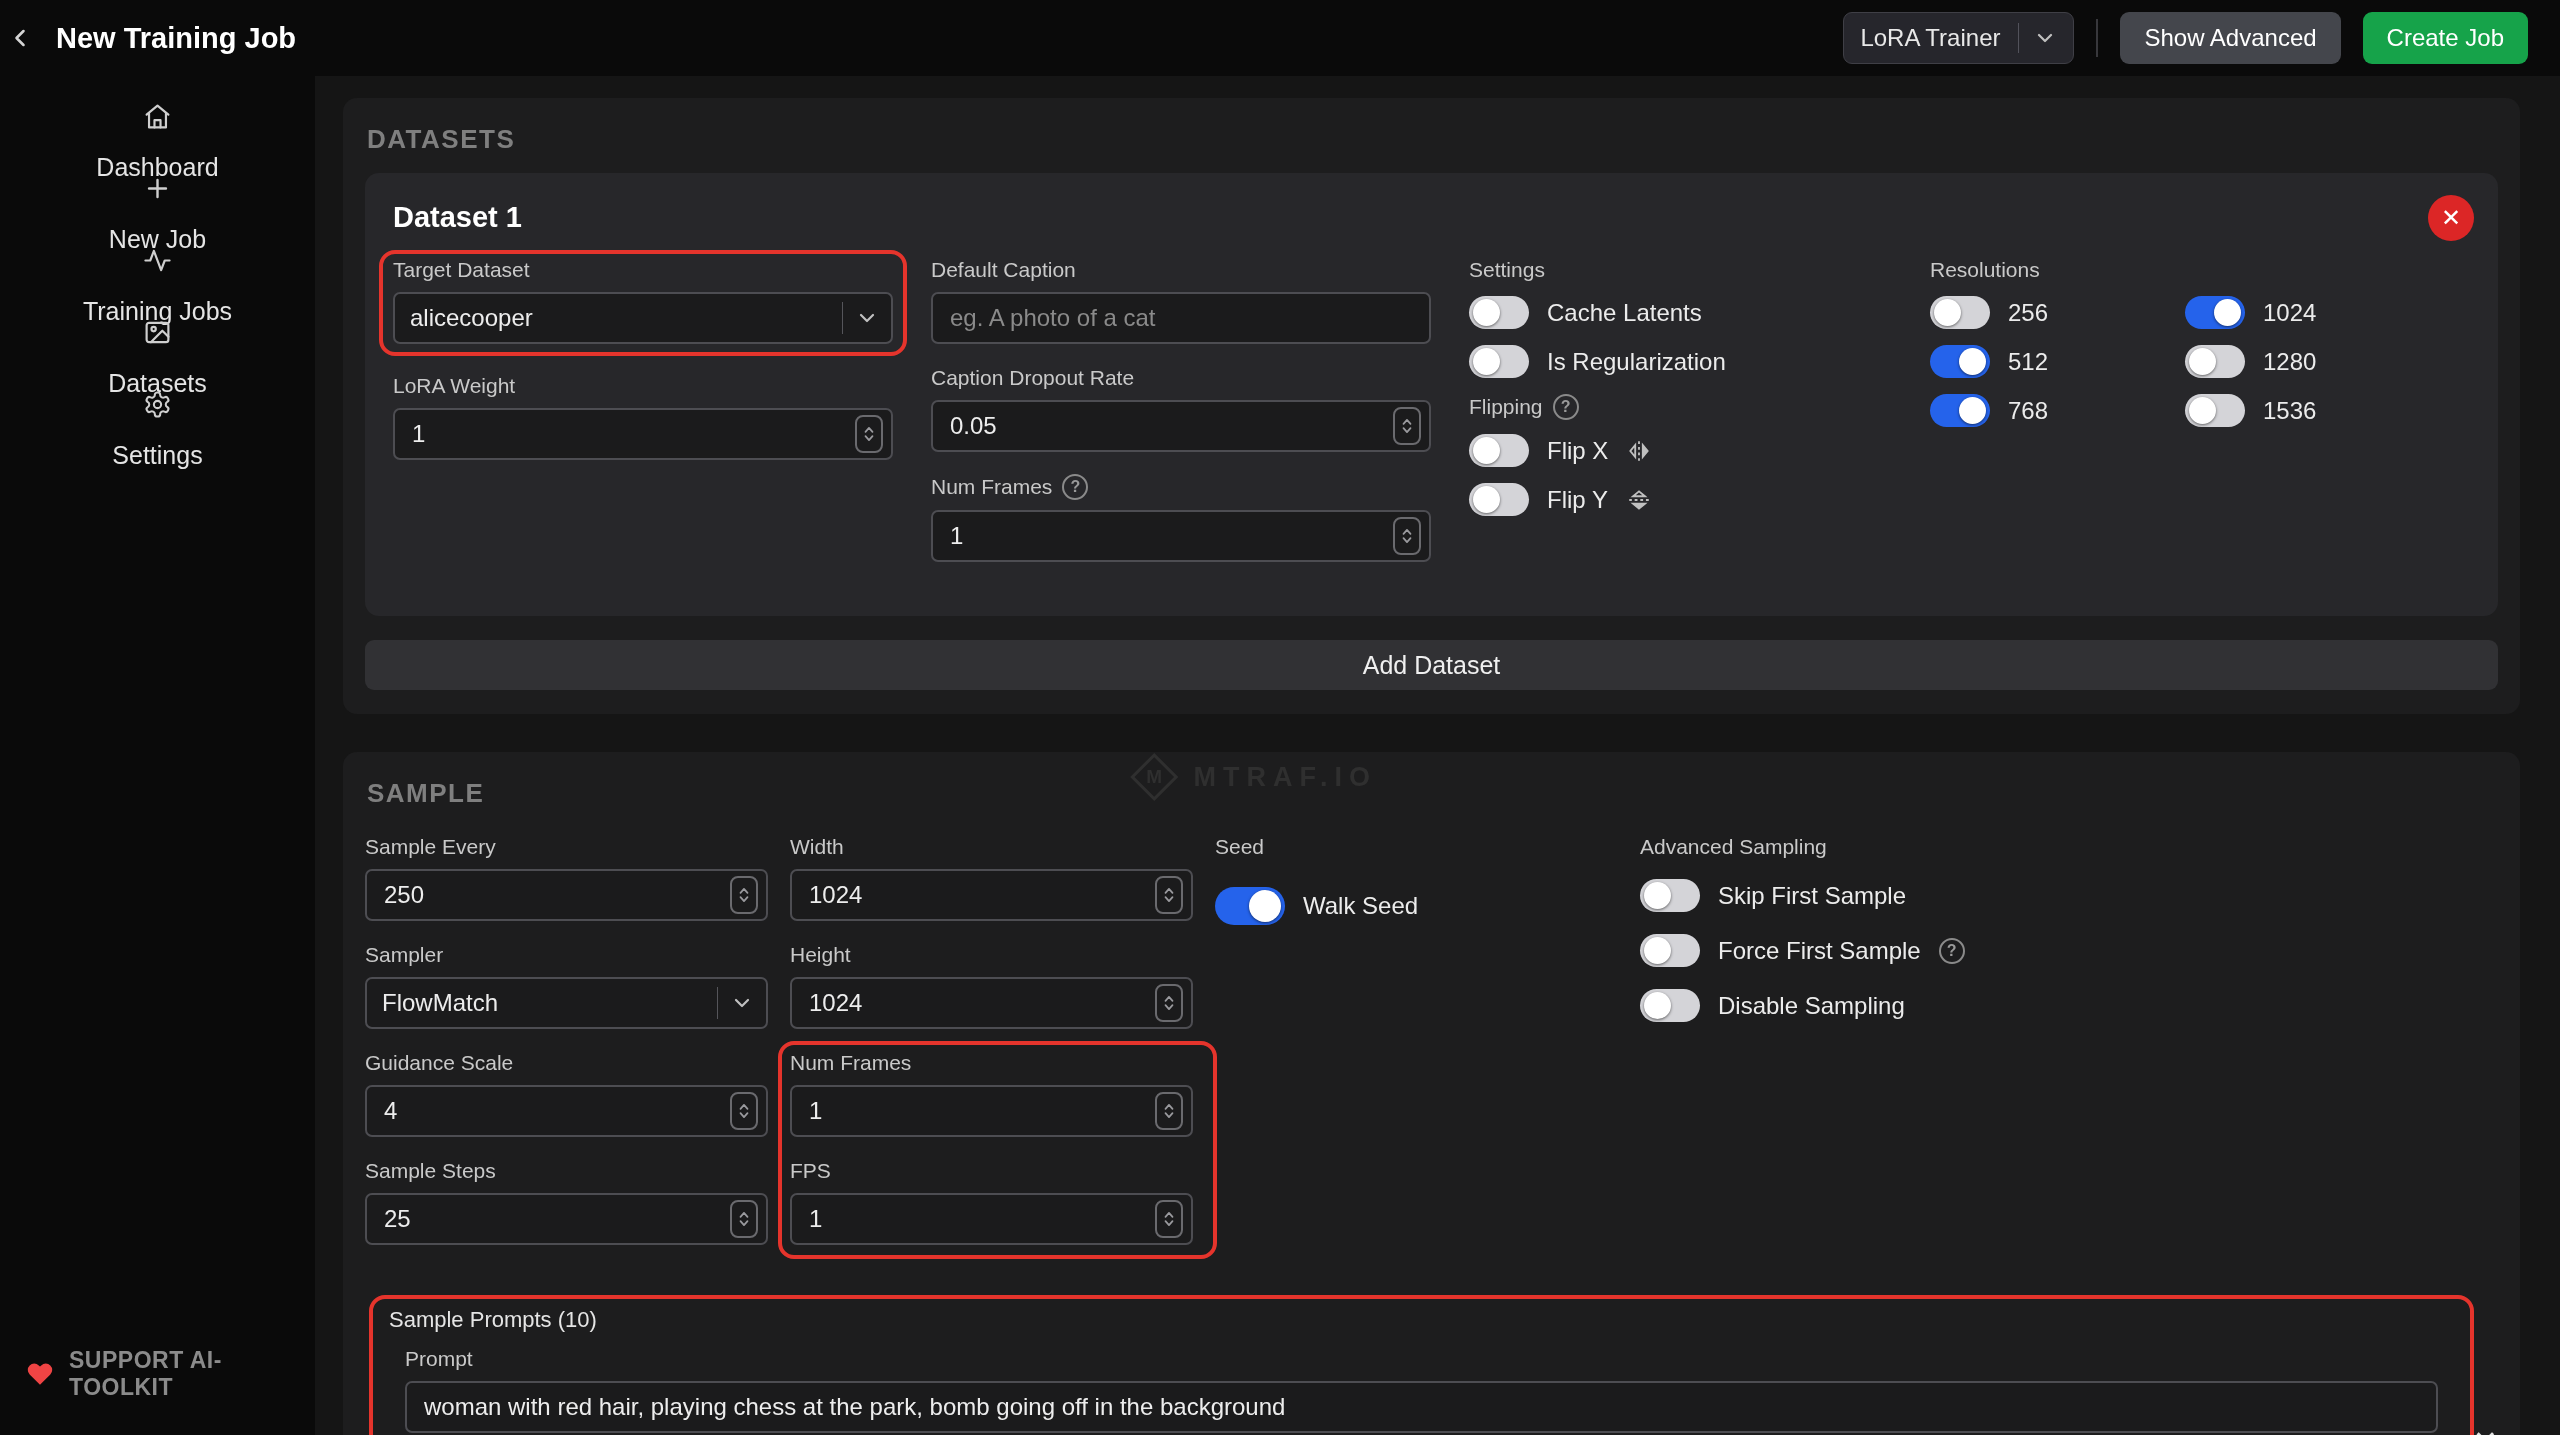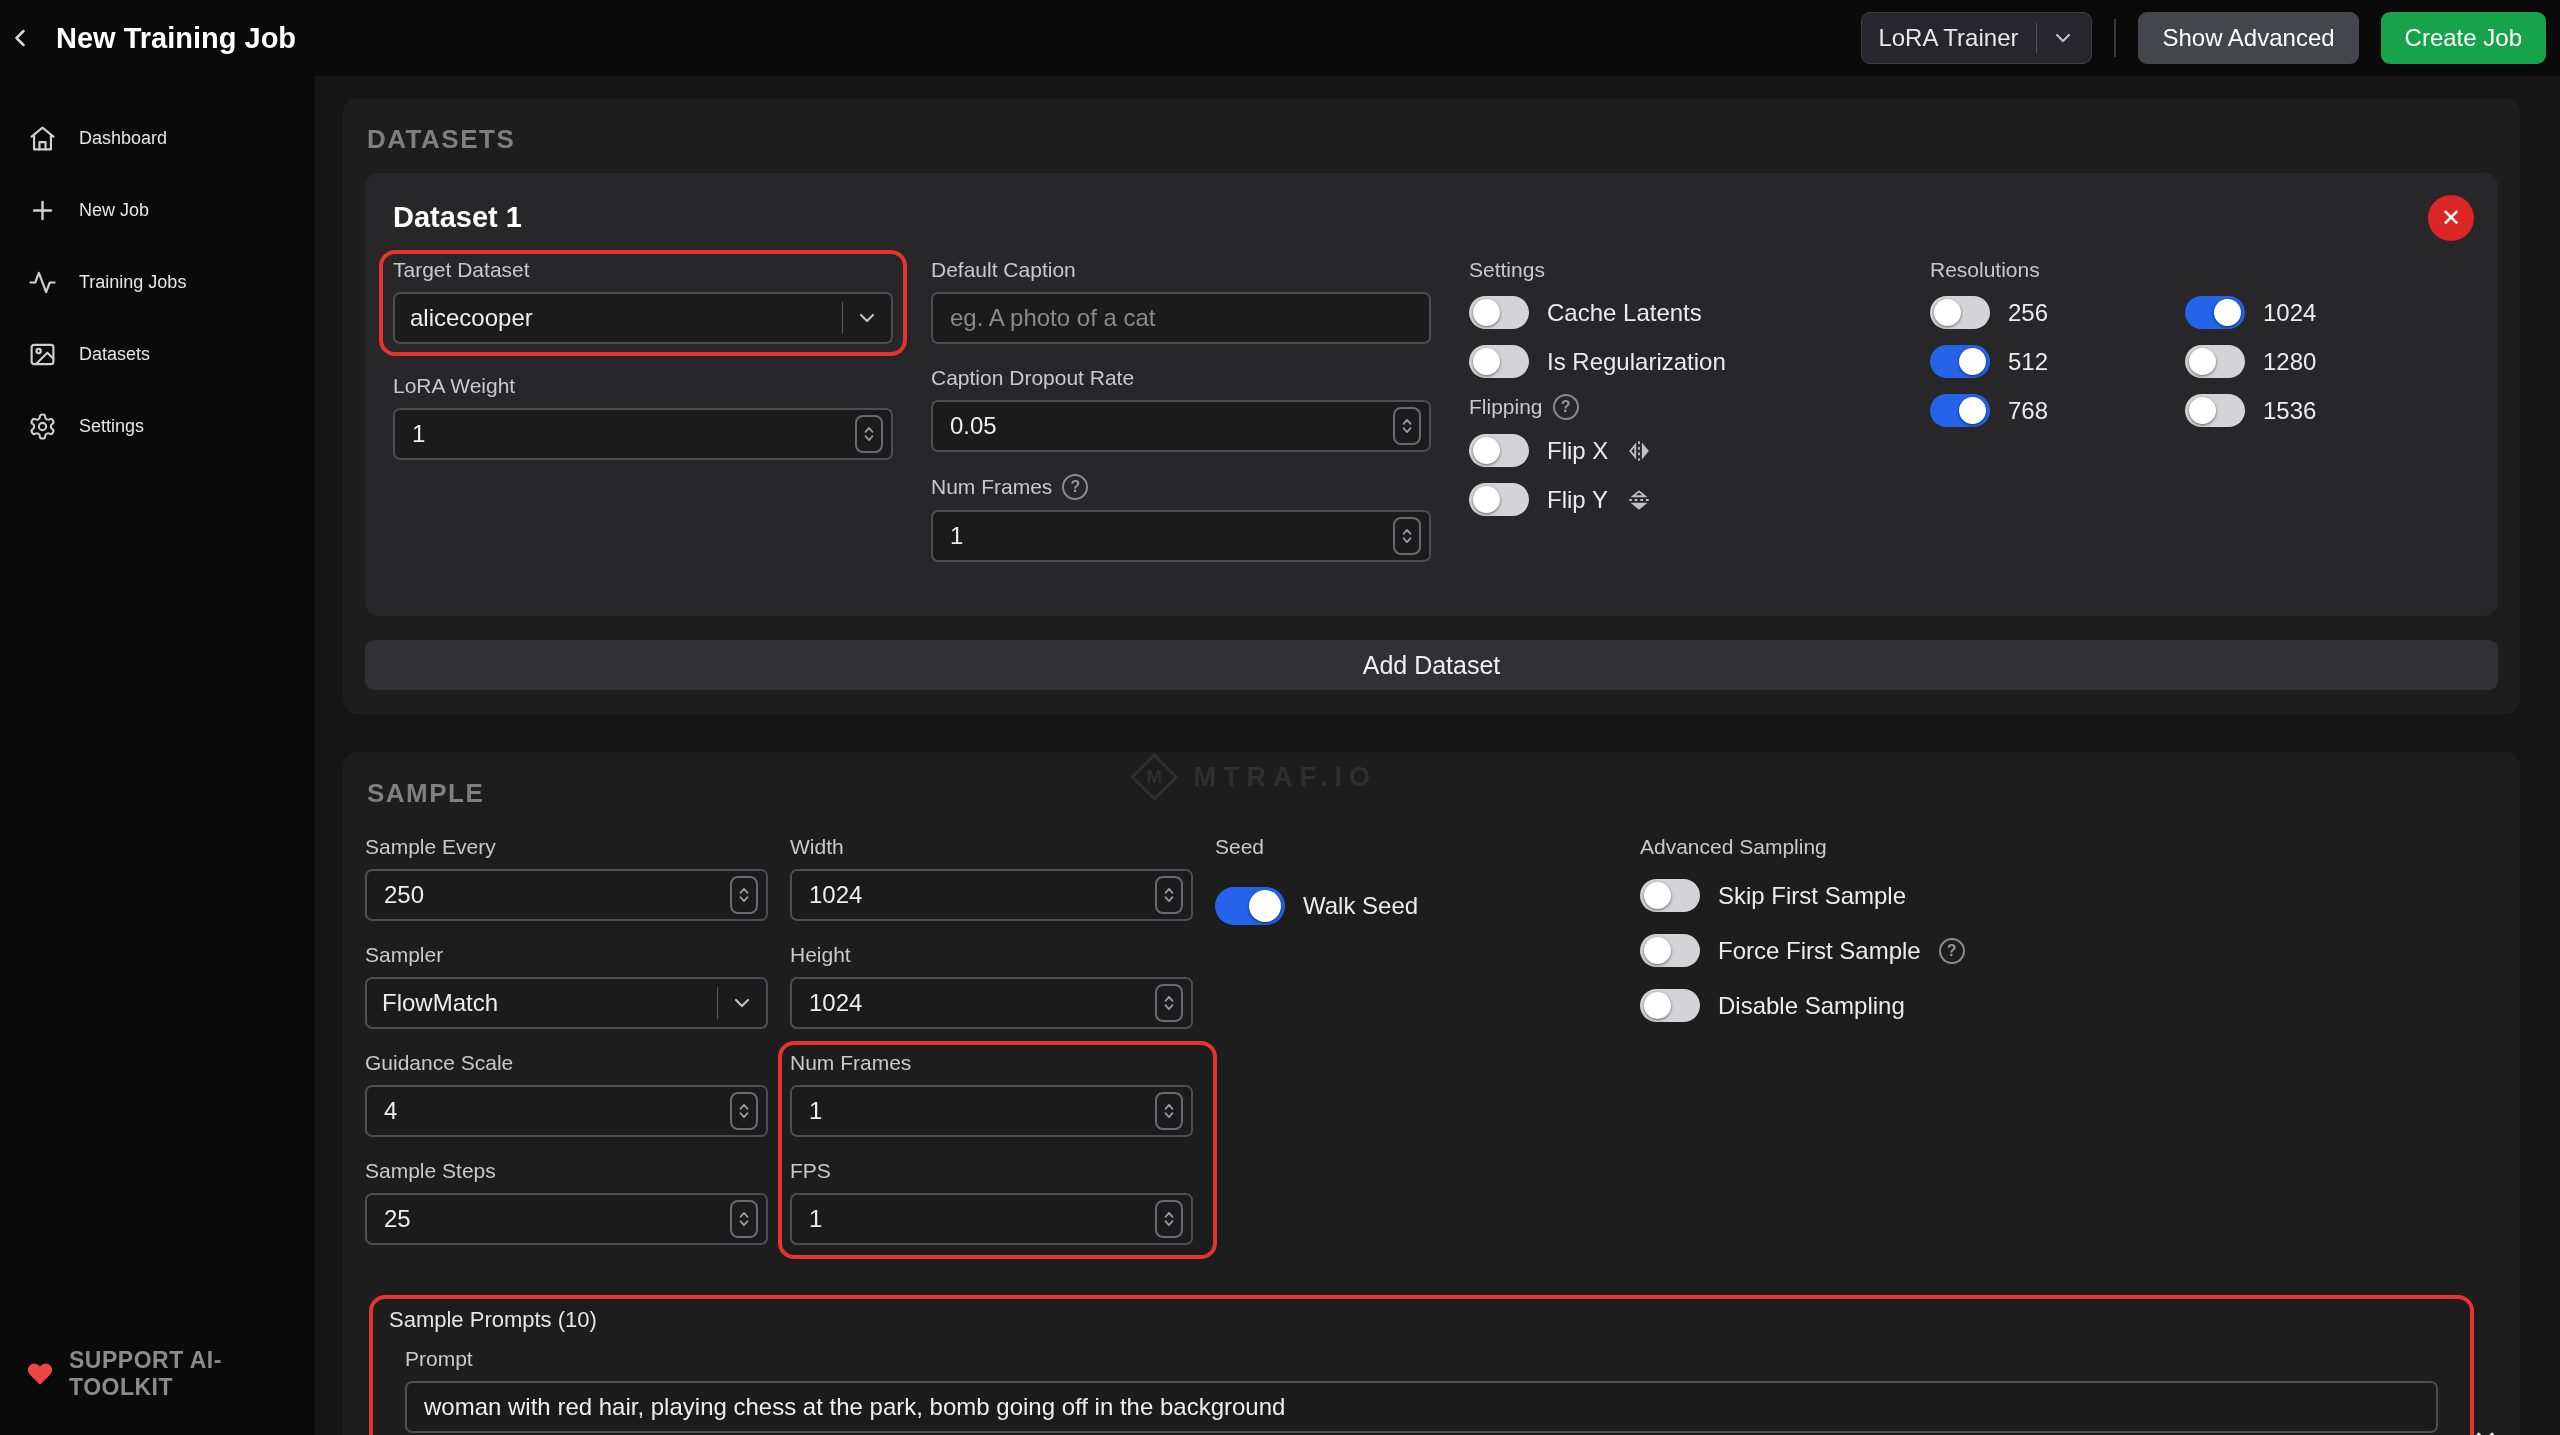--- a/index.html
+++ b/index.html
@@ -15,38 +15,38 @@
   .topbar {
     position:fixed; top:0; left:0; right:0; height:76px;
     background:#0a0a0a; display:flex; align-items:center; z-index:20;
   }
   .brand-area { width:315px; flex:0 0 315px; display:flex; align-items:center; gap:14px; padding-left:22px; }
   .brand { font-size:27px; font-weight:bold; color:#ffffff; letter-spacing:.5px; }
   .brand-suffix { font-size:27px; font-weight:600; color:#9ca3af; letter-spacing:.5px; margin-left:2px; }
   .page-head { display:flex; align-items:center; gap:16px; }
   .back-btn { width:40px; height:40px; display:flex; align-items:center; justify-content:center; color:#d4d4d4; cursor:pointer; }
   .page-title { font-size:29px; font-weight:600; color:#ffffff; }
-  .topbar-right { margin-left:auto; display:flex; align-items:center; gap:22px; padding-right:14px; }
+  .topbar-right { margin-left:auto; display:flex; align-items:center; gap:22px; padding-right:32px; }
   .trainer-select {
     height:52px; display:flex; align-items:center; gap:0;
     background:#26262c; border:1px solid #3f3f46; border-radius:9px;
     padding:0 16px; cursor:pointer; color:#e8e8e8; font-size:24px; font-weight:500;
   }
   .trainer-select .sel-div { width:1px; height:30px; background:#52525b; margin:0 14px 0 18px; }
   .hdr-sep { width:2px; height:38px; background:#38383c; }
   .btn { height:52px; border:none; border-radius:9px; font-size:24px; font-weight:500;
          font-family:inherit; color:#ffffff; cursor:pointer; padding:0 24px; }
   .btn-advanced { background:#44464c; }
   .btn-create { background:#16a34a; }
 
   
   .sidebar { position:fixed; top:76px; left:0; bottom:0; width:315px; background:#0a0a0a; z-index:15; }
   .nav { padding-top:26px; }
   .nav-item { display:flex; align-items:center; gap:22px; height:72px; padding:0 28px;
-              color:#e5e5e5; font-size:18px; cursor:pointer; }
+              color:#e5e5e5; font-size:25px; cursor:pointer;flex-direction:column; }
   .nav-item .nicon { color:#cfcfcf; width:29px; height:29px; flex:0 0 29px; }
   .support { position:absolute; bottom:34px; left:26px; display:flex; align-items:center; gap:15px;
              color:#8b8b8b; font-size:23px; font-weight:bold; letter-spacing:.5px; cursor:pointer; }
 
   
   .content { margin-left:315px; padding:98px 40px 0 28px; }
   .panel { background:#1d1d1e; border-radius:14px; padding:26px 22px 24px; margin-bottom:38px; position:relative; }
   .section-title { font-size:26px; font-weight:bold; color:#7f7f7f; letter-spacing:1.5px; margin:0 0 18px 2px; }
 
   .card { background:#27272a; border-radius:14px; padding:24px 28px 32px; position:relative; }

